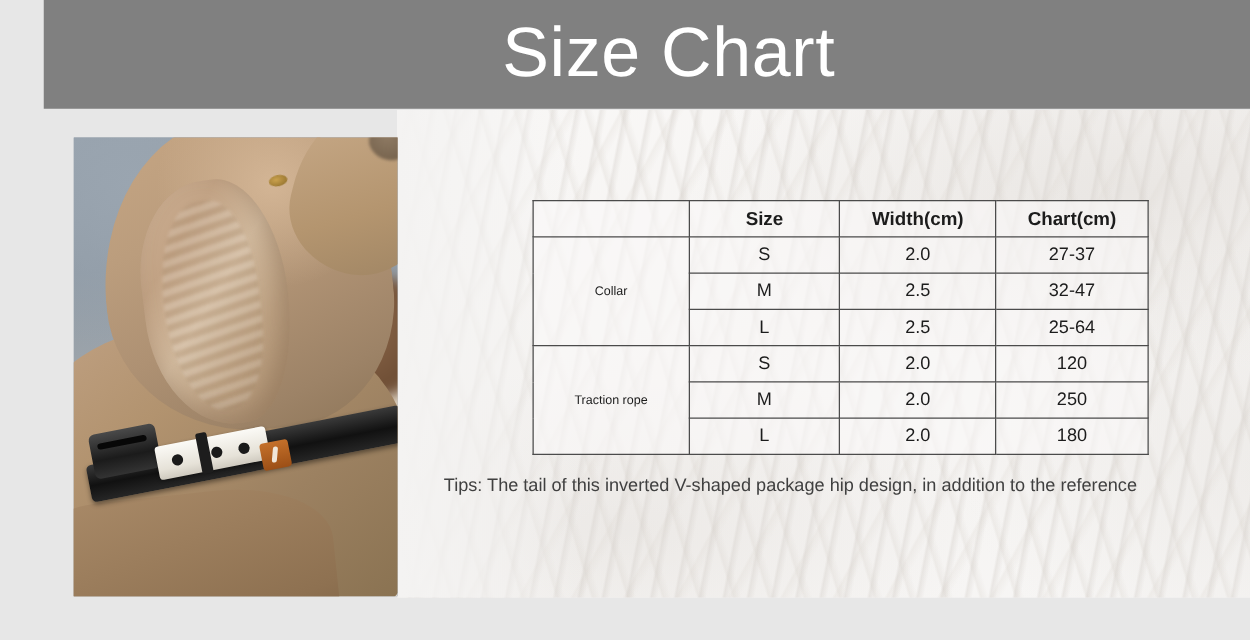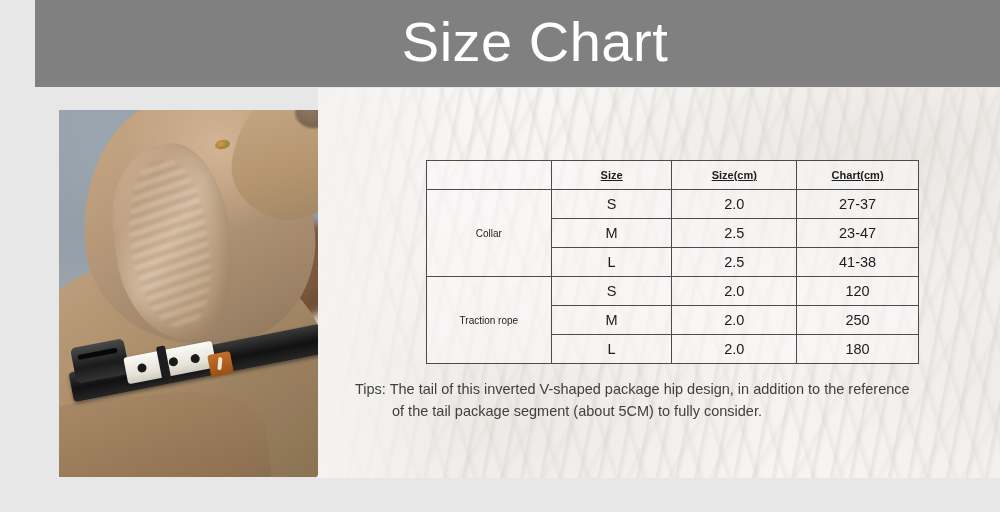--- a/index.html
+++ b/index.html
@@ -188,21 +188,21 @@
     position:absolute;left:391px;top:160px;width:493px;
     border-collapse:collapse;
     font-size:14.5px;color:#1c1c1c;background:transparent;
   }
   .size-table td,.size-table th{
     border:1px solid #4b4b4b;
     text-align:center;vertical-align:middle;
     height:28px;padding:0;font-weight:400;
     background:rgba(250,249,248,.62);
   }
-  .size-table th{font-weight:700;font-size:11px;text-decoration:underline;}
+  .size-table th{font-weight:700;font-size:15px;}
   .col-group{width:125px;}
   .col-size{width:121px;}
   .col-width{width:125px;}
   .col-neck{width:122px;}
   .group-cell{font-size:10px;}
 
   
   .tips{
     position:absolute;left:320px;top:378px;width:620px;
     font-size:14.5px;color:#404040;line-height:22px;
@@ -254,40 +254,40 @@
     <colgroup>
       <col class="col-group">
         <col class="col-size">
         <col class="col-width">
         <col class="col-neck">
     </colgroup>
     <thead>
       <tr>
         <th></th>
         <th>Size</th>
-        <th>Size(cm)</th>
+        <th>Width(cm)</th>
         <th>Chart(cm)</th>
       </tr>
     </thead>
     <tbody>
       <tr>
         <td class="group-cell" rowspan="3">Collar</td>
         <td>S</td>
         <td>2.0</td>
         <td>27-37</td>
       </tr>
       <tr>
         <td>M</td>
         <td>2.5</td>
-        <td>23-47</td>
+        <td>32-47</td>
       </tr>
       <tr>
         <td>L</td>
         <td>2.5</td>
-        <td>41-38</td>
+        <td>25-64</td>
       </tr>
       <tr>
         <td class="group-cell" rowspan="3">Traction rope</td>
         <td>S</td>
         <td>2.0</td>
         <td>120</td>
       </tr>
       <tr>
         <td>M</td>
         <td>2.0</td>
@@ -296,16 +296,15 @@
       <tr>
         <td>L</td>
         <td>2.0</td>
         <td>180</td>
       </tr>
     </tbody>
   </table>
 
   <div class="tips">
     <div class="tips-line">Tips: The tail of this inverted V-shaped package hip design, in addition to the reference</div>
-    <div class="tips-line indent">of the tail package segment (about 5CM) to fully consider.</div>
   </div>
 
 </div>
 
 </body></html>

